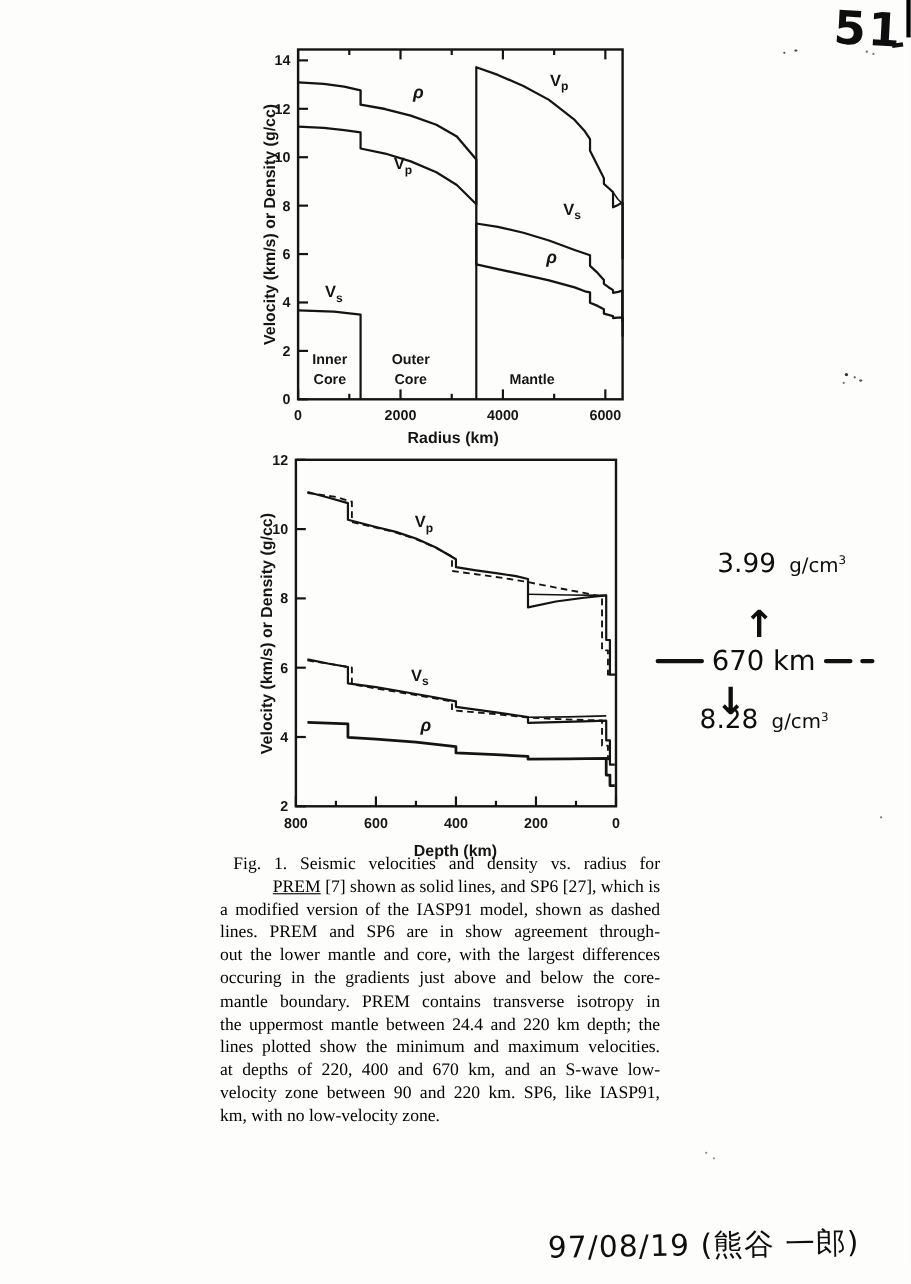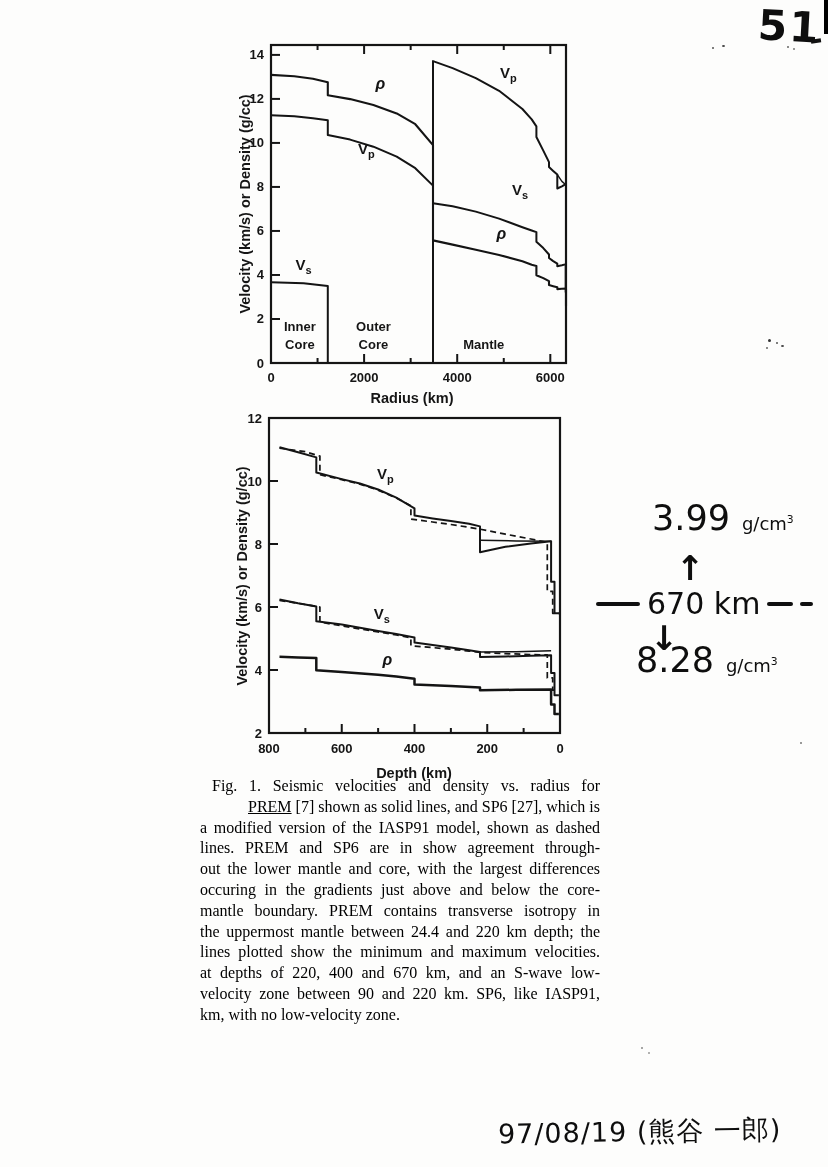--- a/index.html
+++ b/index.html
@@ -14,25 +14,25 @@
   .curve-label.greek{font-style:italic;font-size:16px;}
   .region-label{font:bold 13px "Liberation Sans",sans-serif;}
   .caption{position:absolute;left:200px;top:776px;width:400px;
            font-family:"Liberation Serif",serif;font-size:16px;line-height:20.8px;color:#000000;}
   .cap-line{text-align:justify;text-align-last:justify;white-space:normal;}
   .cap-line.first{text-indent:12px;}
   .cap-line.last{text-align-last:left;}
   .u{text-decoration:underline;margin-left:48px;}
   .hand{position:absolute;font-family:"DejaVu Sans",sans-serif;color:#0e0e0e;}
   .page-num{left:758px;top:2px;font-size:42px;font-weight:bold;transform:rotate(3deg);letter-spacing:2px;}
-  .ann-val{font-size:35px;}
+  .ann-val{font-size:24px;}
   .ann-unit{font-size:18px;margin-left:12px;}
   .sup{font-size:0.6em;vertical-align:super;}
   .arrow{font-size:34px;font-weight:bold;}
-  .boundary-row{display:flex;align-items:center;gap:7px;font-size:30px;}
+  .boundary-row{display:flex;align-items:center;gap:7px;font-size:25px;}
   .dash-stroke{display:inline-block;height:4px;background:#101010;border-radius:2px;}
   .date-hand{left:498px;top:1114px;font-size:27px;transform:rotate(-1deg);letter-spacing:1px;}
   .speck{position:absolute;border-radius:50%;}
   .edge-strip{position:absolute;right:0;top:0;width:4px;height:34px;background:#000;}
   .edge-mark{position:absolute;left:811px;top:39px;width:10px;height:4px;background:#111;transform:rotate(-8deg);}
 </style>
 </head>
 <body>
 
 <div class="page">

